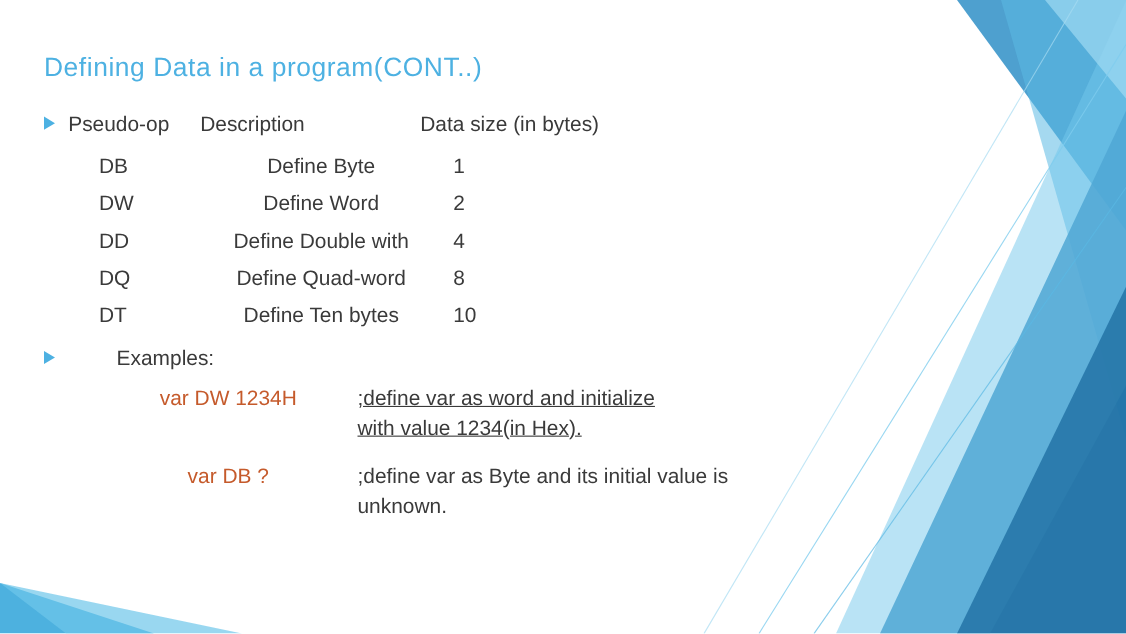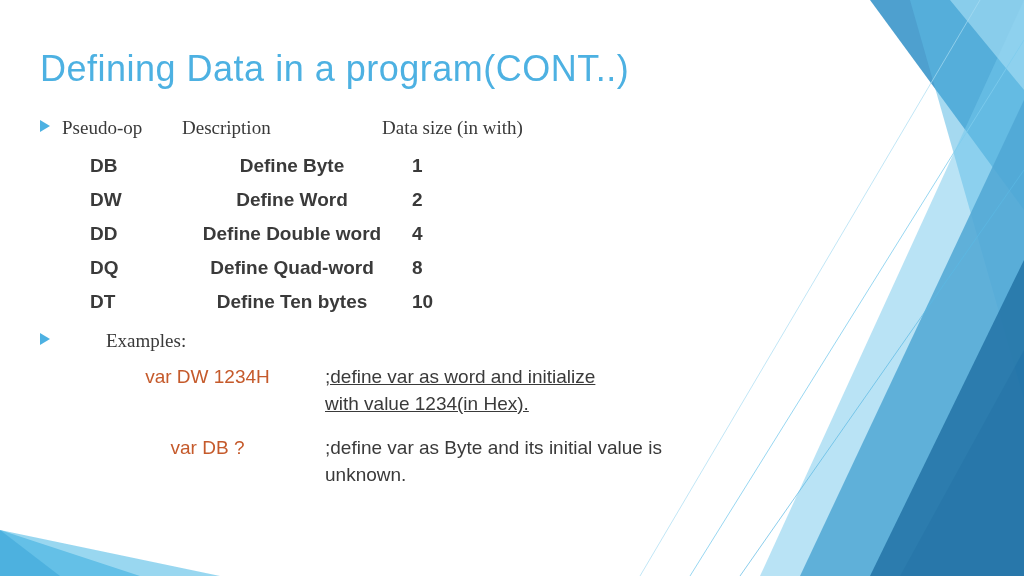--- a/index.html
+++ b/index.html
@@ -16,21 +16,21 @@
       inset: 0;
       z-index: 0;
       pointer-events: none;
     }
     .content {
       position: relative;
       z-index: 1;
       padding: 48px 40px 20px 40px;
     }
     .slide-title {
-      font-size: 36px;
+      font-size: 24px;
       font-weight: 400;
       color: #4db1e2;
       margin-bottom: 24px;
       letter-spacing: 0.5px;
     }
     .bullet-row {
       display: flex;
       align-items: flex-start;
       margin-bottom: 4px;
     }
@@ -41,40 +41,38 @@
       border-bottom: 6px solid transparent;
       border-left: 10px solid #4db1e2;
       margin-top: 6px;
       margin-right: 12px;
       flex-shrink: 0;
     }
     .bullet-text {
       font-size: 19px;
       color: #3a3a3a;
       line-height: 1.5;
-      font-family: Liberation Serif, serif;
     }
     .table-header {
       display: flex;
       font-size: 19px;
       color: #3a3a3a;
     }
     .col-op { width: 120px; }
     .col-desc { width: 200px; }
     .col-size { width: 200px; }
     .table-rows {
       margin-left: 50px;
       margin-top: 6px;
     }
     .table-row {
       display: flex;
       font-size: 19px;
       color: #3a3a3a;
       line-height: 1.8;
-      font-weight: bold;
     }
     .tr-op { width: 92px; }
     .tr-desc { width: 220px; text-align: center; }
     .tr-size { width: 60px; text-align: left; padding-left: 10px;}
     .examples-section {
       margin-top: 8px;
       gap: 44px;
     }
     .example-block {
       margin-left: 50px;
@@ -118,38 +116,38 @@
 </svg>
 
 <div class="content">
   <h1 class="slide-title">Defining Data in a program(CONT..)</h1>
 
   <div class="bullet-row">
     <div class="bullet-icon"></div>
     <div class="table-header bullet-text">
       <div class="col-op">Pseudo-op</div>
       <div class="col-desc">Description</div>
-      <div class="col-size">Data size (in with)</div>
+      <div class="col-size">Data size (in bytes)</div>
     </div>
   </div>
 
   <div class="table-rows">
     <div class="table-row">
       <div class="tr-op">DB</div>
       <div class="tr-desc">Define Byte</div>
       <div class="tr-size">1</div>
     </div>
     <div class="table-row">
       <div class="tr-op">DW</div>
       <div class="tr-desc">Define Word</div>
       <div class="tr-size">2</div>
     </div>
     <div class="table-row">
       <div class="tr-op">DD</div>
-      <div class="tr-desc">Define Double word</div>
+      <div class="tr-desc">Define Double with</div>
       <div class="tr-size">4</div>
     </div>
     <div class="table-row">
       <div class="tr-op">DQ</div>
       <div class="tr-desc">Define Quad-word</div>
       <div class="tr-size">8</div>
     </div>
     <div class="table-row">
       <div class="tr-op">DT</div>
       <div class="tr-desc">Define Ten bytes</div>

